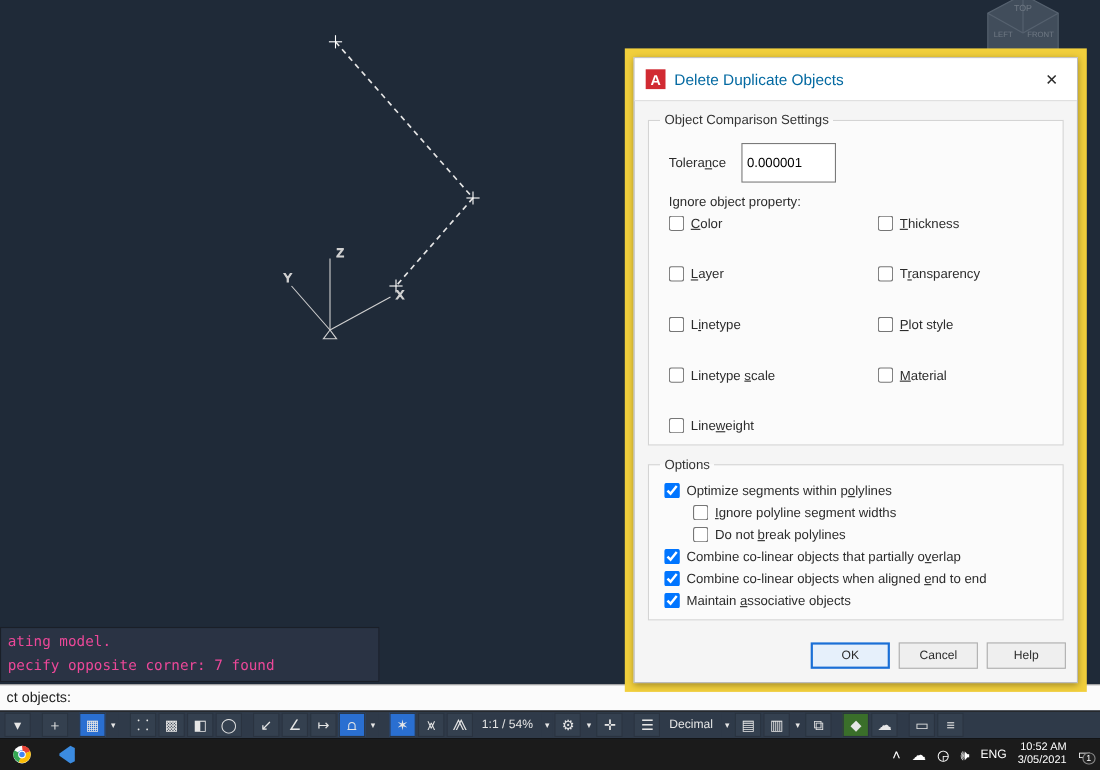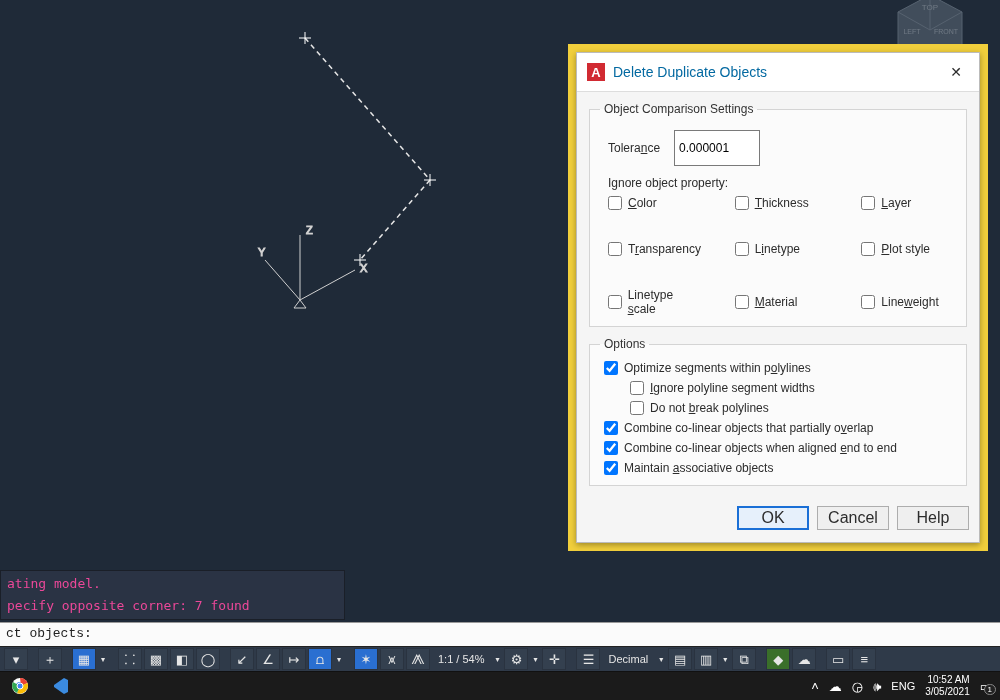--- a/index.html
+++ b/index.html
@@ -46,21 +46,21 @@
     line-height: 18px;
     border: 1px solid #1a1f28;
   }
   .cmdinput {
     position: absolute;
     left: 0; bottom: 54px;
     right: 0;
     height: 24px;
     background: #fbfbfb;
     color: #222;
-    font-family: Liberation Mono, monospace;
+    font-family: Liberation Sans, sans-serif;
     font-size: 13px;
     padding: 3px 6px;
     border-top: 1px solid #999;
   }
 
   
   .toolbar {
     position: absolute;
     left: 0; right: 0; bottom: 28px;
     height: 26px;
@@ -151,38 +151,38 @@
   }
   legend { padding:0 4px; color:#333; font-size:12px;margin-top:40px; }
   .tol-row { display:flex; align-items:center; gap:14px; margin:4px 0 10px 8px; }
   .tol-row input[type=text] {
     width:86px; height:36px; font-size:12px; padding:1px 4px;
     border:1px solid #7a7a7a; background:#fff;
   }
   .ignore-label { margin-left:8px; margin-bottom:6px; }
   .ignore-grid {
     display:grid;
-    grid-template-columns: 1fr 1fr 1fr;
+    grid-template-columns: 1fr 1fr;
     column-gap:10px; row-gap:6px;
     margin-left:8px;
     gap:32px;
   }
   .chk { display:flex; align-items:center; gap:6px; }
   .chk input[type=checkbox] { width:14px; height:14px; }
   .chk label u { text-decoration: underline; }
   .opt-list { display:flex; flex-direction:column; gap:6px; margin-left:4px; }
   .opt-indent { margin-left:26px; display:flex; flex-direction:column; gap:6px; }
   .dialog-buttons {
     display:flex; justify-content:flex-end; gap:8px;
     padding:6px 10px 12px 10px;
   }
   .dlg-btn {
     min-width:72px; height:24px;
     background:#efefef; border:1px solid #adadad;
-    cursor:pointer; font-size:16px;
+    cursor:pointer; font-size:11px;
     display:flex; align-items:center; justify-content:center;
   }
   .dlg-btn.default { border:2px solid #1a6fd6; background:#e6f0fb; }
 
   
   .glyph { font-size:13px; line-height:1; }
 </style>
 </head>
 <body>
 

